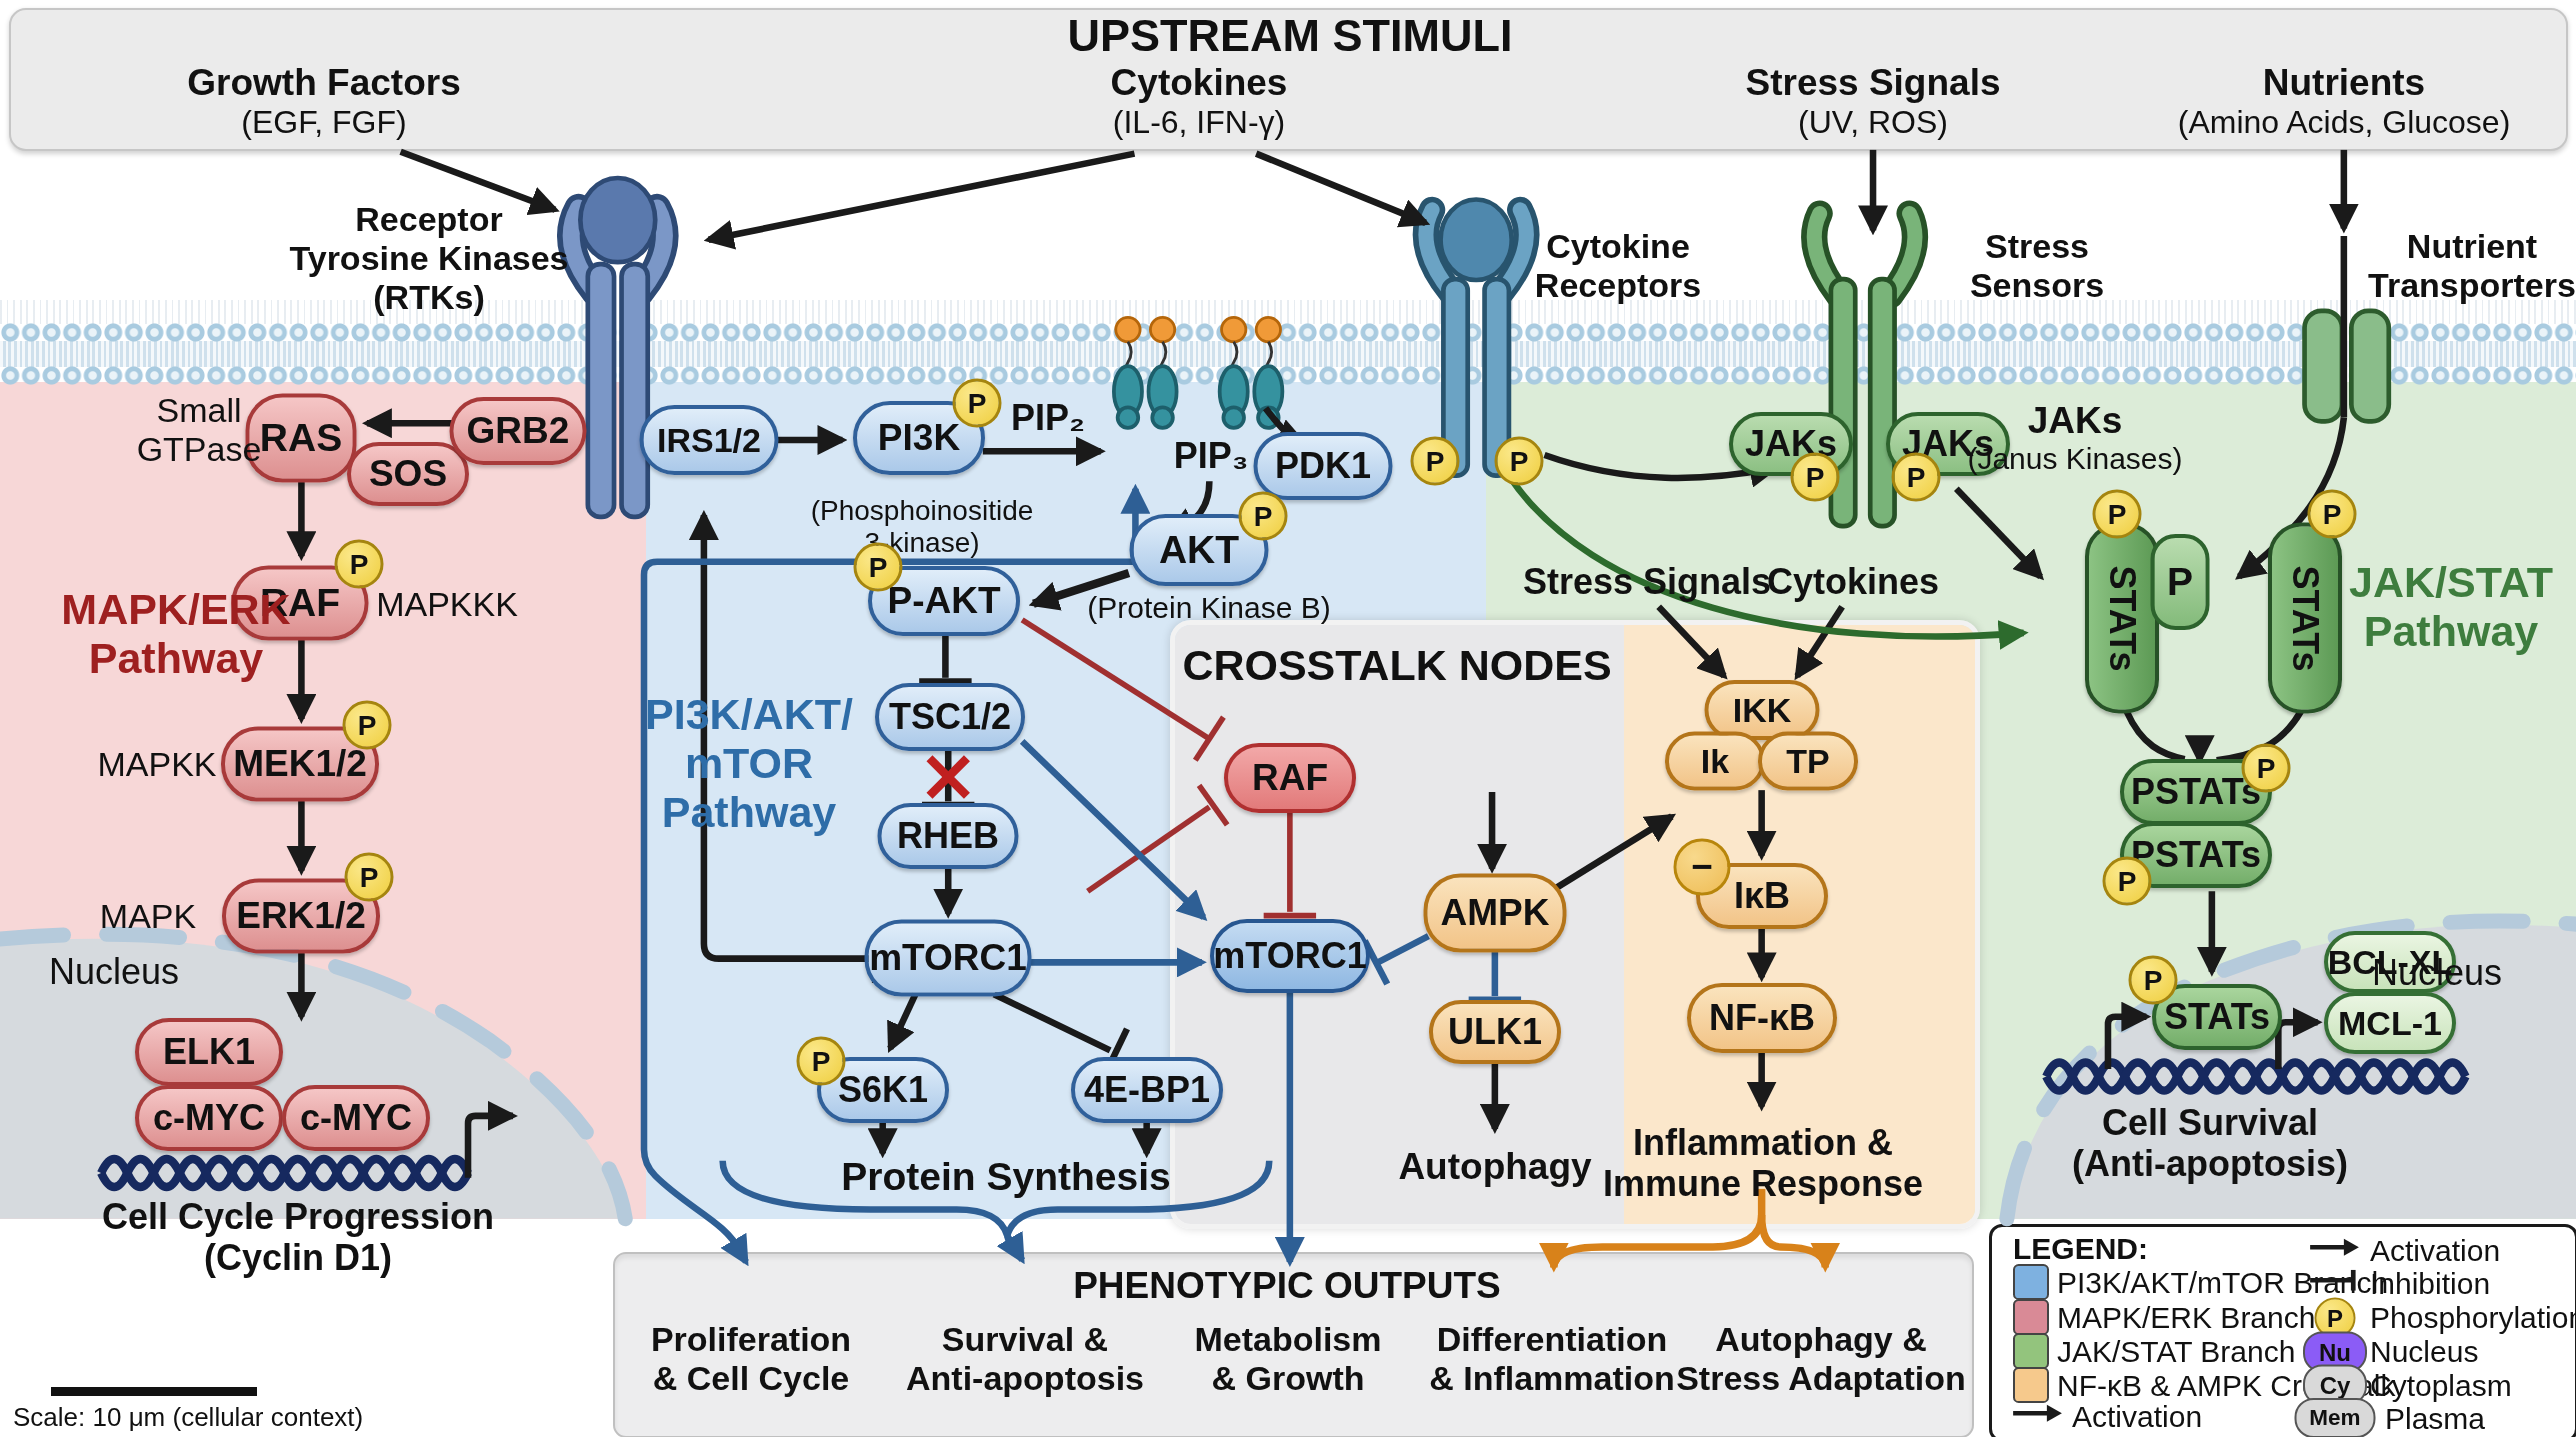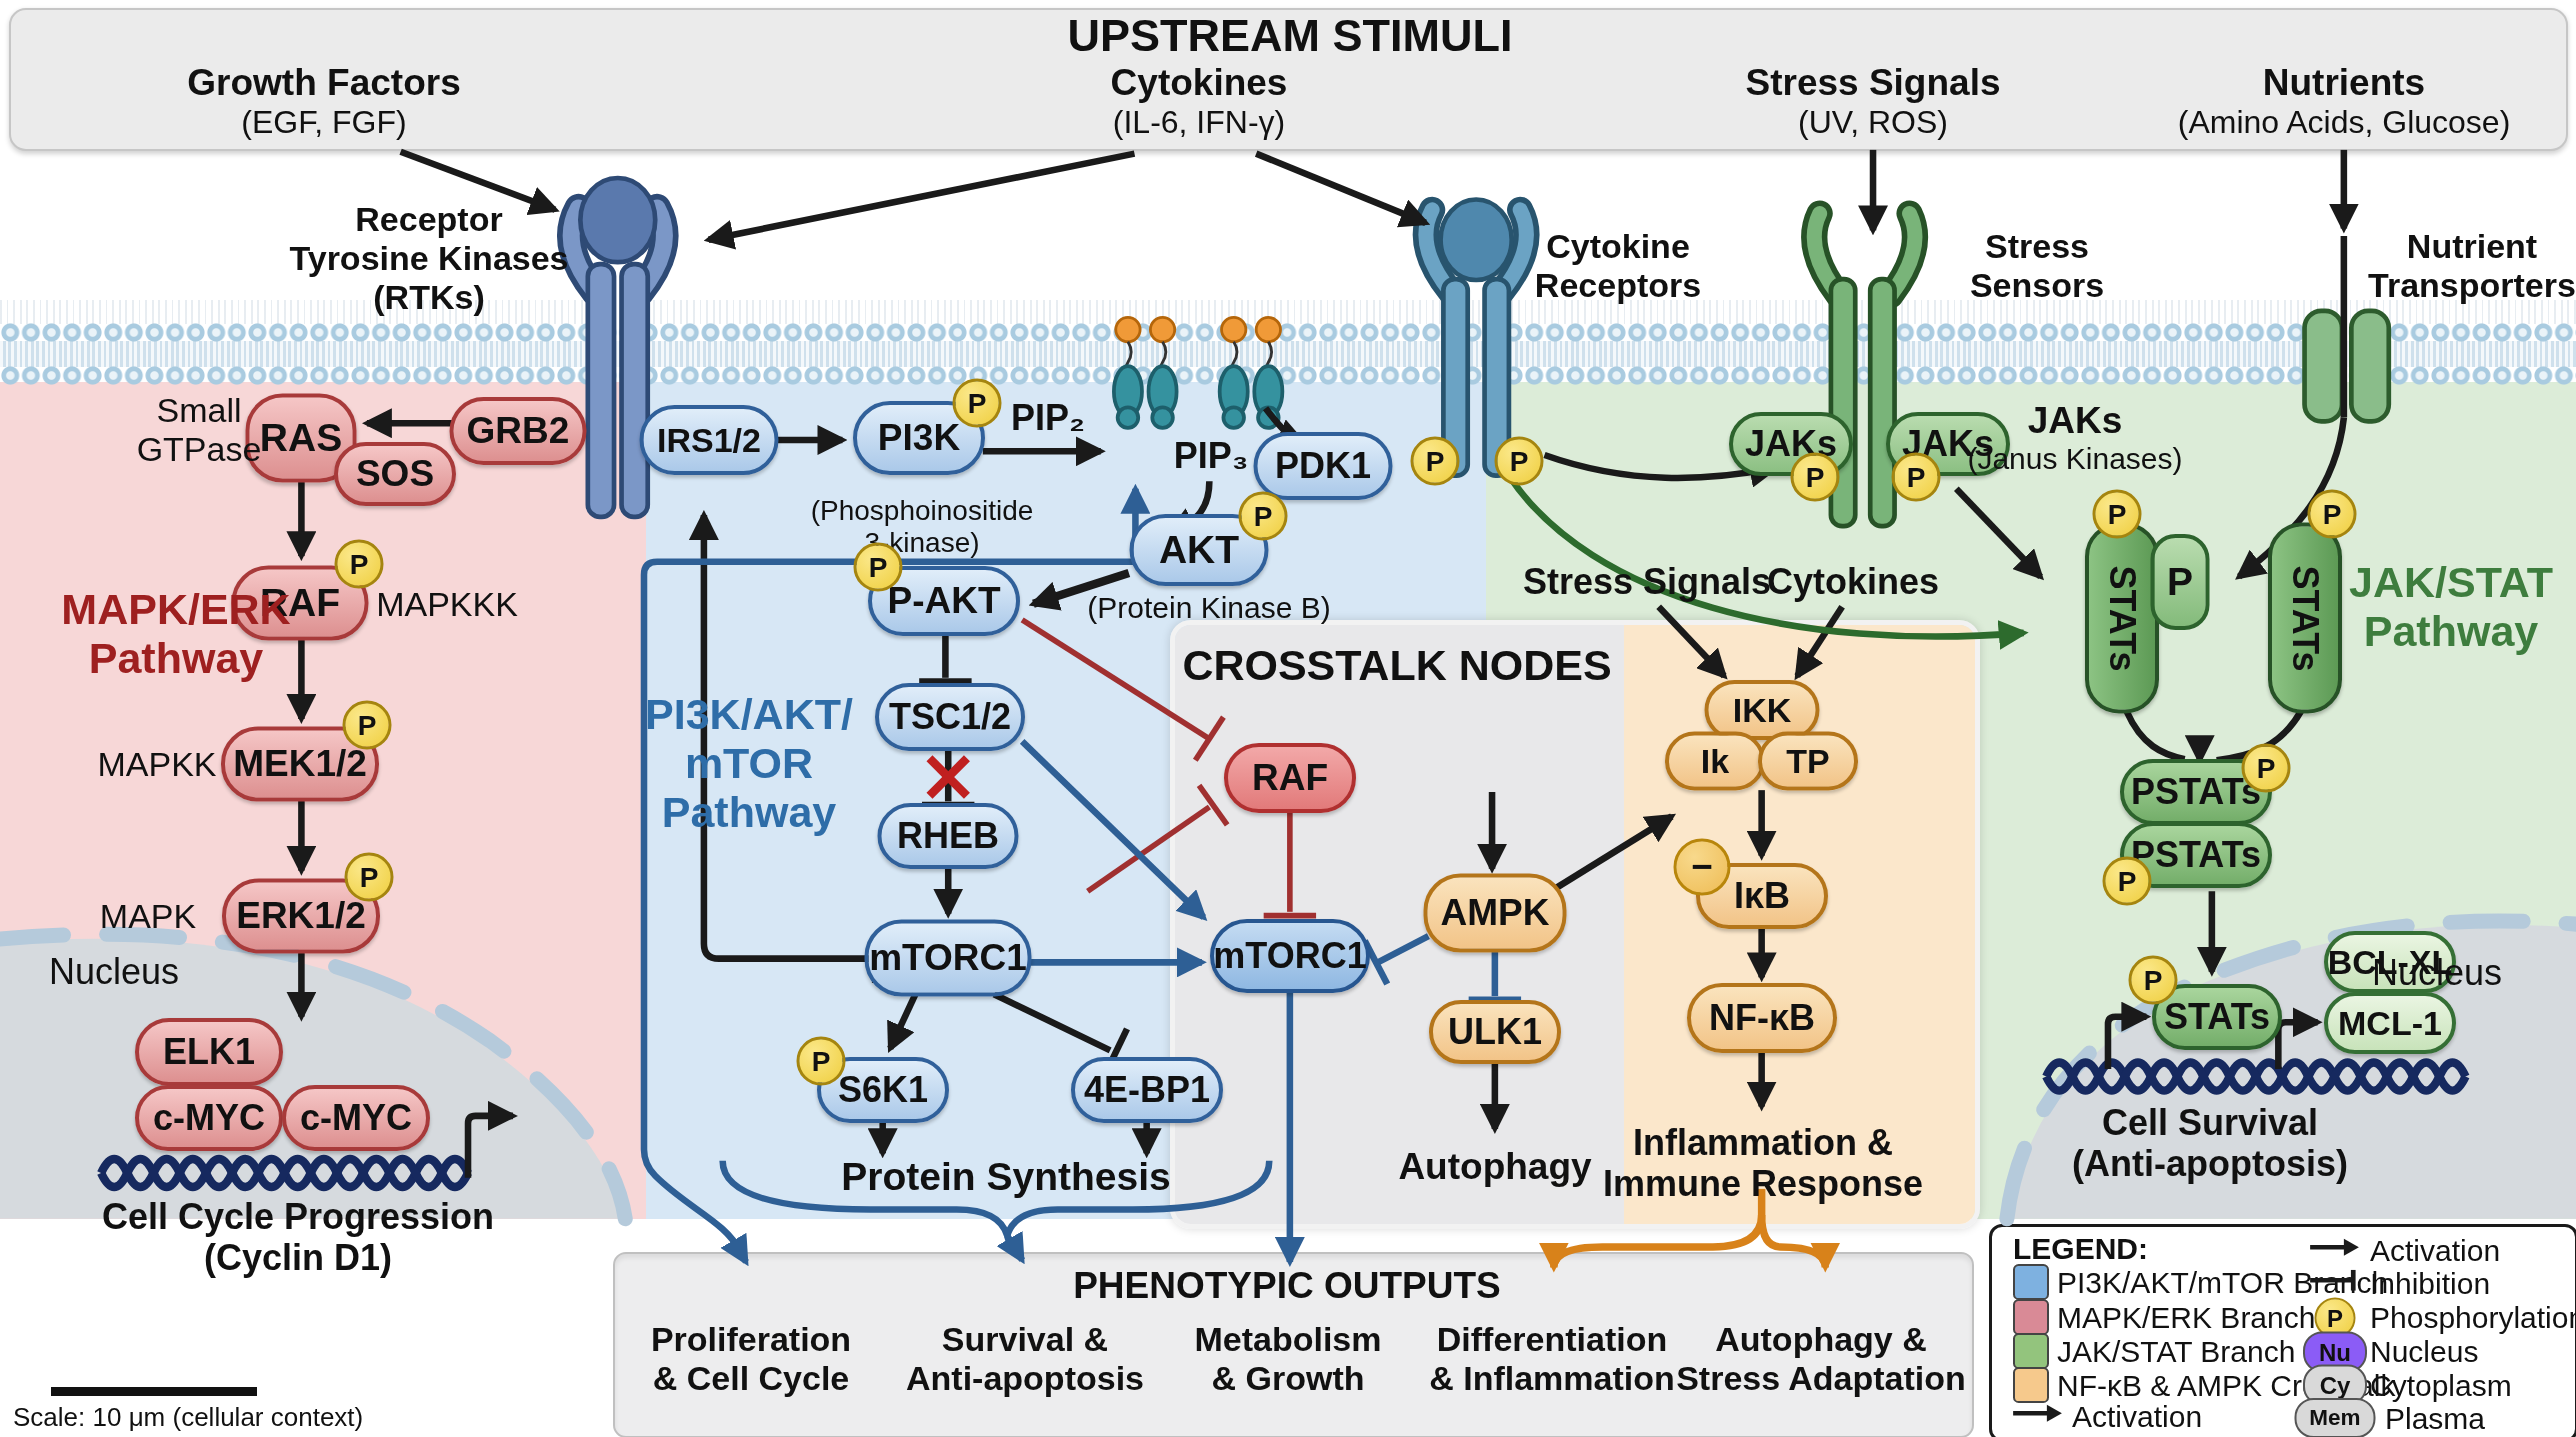--- a/index.html
+++ b/index.html
@@ -253,21 +253,21 @@
     <path d="M1612,508 C1700,640 1920,696 2162,676" stroke="#2d6b2d" stroke-width="7" fill="none" marker-end="url(#ag)"></path>
 
     <g stroke="#d8821a" stroke-width="8" fill="none">
       <path d="M1882,1270 L1882,1298"></path>
       <path d="M1882,1298 Q1882,1332 1830,1332 L1712,1332 Q1660,1332 1660,1354" marker-end="url(#ao)"></path>
       <path d="M1882,1298 Q1882,1332 1902,1332 Q1950,1332 1950,1354" marker-end="url(#ao)"></path>
     </g>
   </svg>
 
   <div class="ctr pill red z5" style="left:301px;top:438px;width:103px;height:81px;font-size:39px;">RAS</div>
-  <div class="ctr pill red z5" style="left:395px;top:474px;width:114px;height:56px;font-size:37px;">SOS</div>
+  <div class="ctr pill red z5" style="left:408px;top:474px;width:114px;height:56px;font-size:37px;">SOS</div>
   <div class="ctr pill red z5" style="left:518px;top:431px;width:129px;height:60px;font-size:37px;">GRB2</div>
   <div class="ctr pill red z5" style="left:300px;top:603px;width:129px;height:67px;font-size:39px;">RAF</div>
   <div class="ctr pill red z5" style="left:300px;top:764px;width:150px;height:67px;font-size:37px;">MEK1/2</div>
   <div class="ctr pill red z5" style="left:301px;top:916px;width:150px;height:67px;font-size:37px;">ERK1/2</div>
   <div class="ctr pill red z5" style="left:209px;top:1052px;width:140px;height:60px;font-size:36px;">ELK1</div>
   <div class="ctr pill red z5" style="left:209px;top:1118px;width:140px;height:58px;font-size:36px;">c-MYC</div>
   <div class="ctr pill red z5" style="left:356px;top:1118px;width:140px;height:58px;font-size:36px;">c-MYC</div>
 
   <div class="ctr pill blue z5" style="left:709px;top:440px;width:131px;height:62px;font-size:34px;">IRS1/2</div>
   <div class="ctr pill blue z5" style="left:919px;top:438px;width:124px;height:66px;font-size:37px;">PI3K</div>

